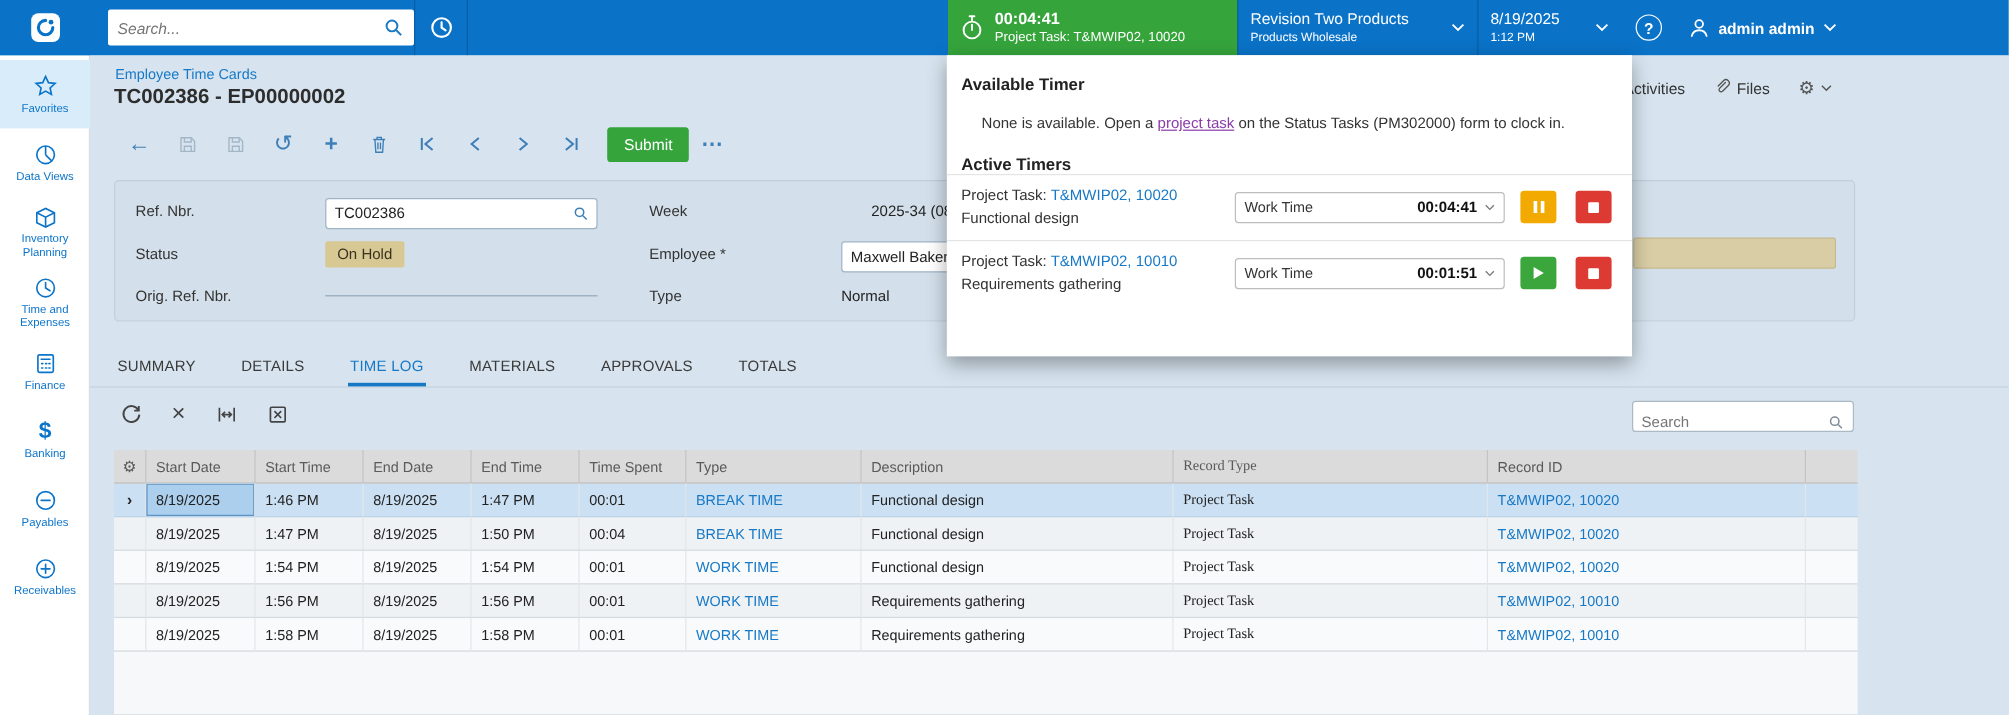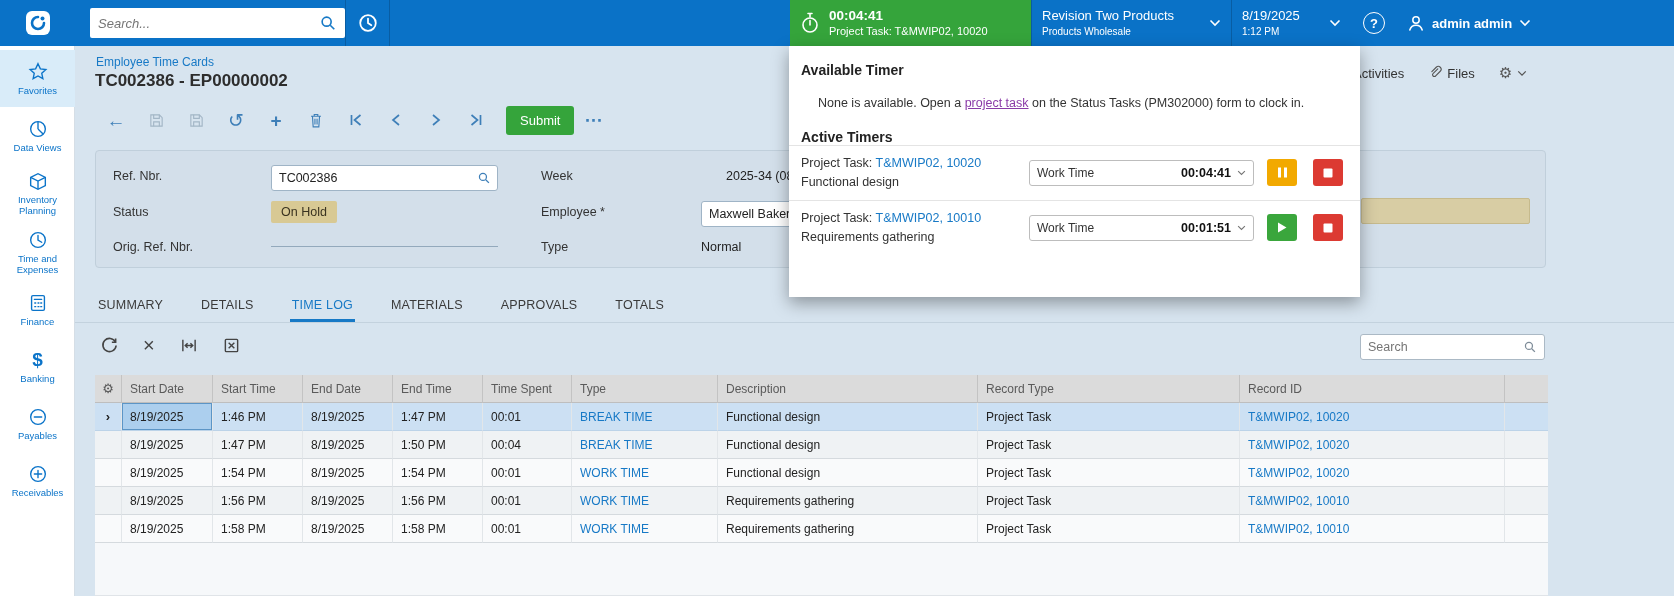--- a/index.html
+++ b/index.html
@@ -58,36 +58,36 @@
   .readonly-frag { position:absolute; left:1265px; top:47px; width:169px; height:26px; background:#D8CDA4; border:1px solid #C6BA8D; border-radius:2px; }
 
   
   .tabs { position:absolute; left:0; top:246px; width:1599px; border-bottom:1px solid #C3D2DE; display:flex; padding-left:21px; gap:34px; }
   .tab { font-size:12.5px; letter-spacing:.2px; color:#3A3A3A; padding:6px 2px 7px; cursor:pointer; border-bottom:3px solid transparent; }
   .tab.active { color:#1779C6; border-bottom-color:#1779C6; }
 
   
   .grid-toolbar { position:absolute; left:26px; top:282px; height:34px; display:flex; align-items:center; gap:25px; color:#444; }
   .gt-btn { cursor:pointer; display:flex; align-items:center; justify-content:center; color:#444; }
-  .grid-search { position:absolute; left:1285px; top:288px; width:185px; height:26px; background:#fff; border:1px solid #ABB9C5; border-radius:3px; display:flex; align-items:center; padding:0 7px; }
+  .grid-search { position:absolute; left:1285px; top:288px; width:185px; height:26px; background:#fff; border:1px solid #ABB9C5; border-radius:3px; display:flex; align-items:flex-end; padding:0 7px; }
   .grid-search input { flex:1; border:none; outline:none; font-family:inherit; font-size:12.5px; color:#666; background:transparent; min-width:0; }
 
   
   .grid { position:absolute; left:20px; top:329px; width:1453px; }
   .g-header { display:flex; height:28px; background:#DBDBDB; }
   .g-hcell { font-size:12px; color:#5A5A5A; display:flex; align-items:center; padding-left:8px; border-right:1px solid #C3C3C3; border-bottom:1px solid #BEBEBE; cursor:pointer; }
   .g-row { display:flex; height:28px; cursor:pointer; }
   .g-row.alt-a { background:#EFF2F4; } .g-row.alt-b { background:#F9FAFB; }
   .g-row.selected { background:#CCE0F3; }
   .g-cell { font-size:12px; color:#222; display:flex; align-items:center; padding-left:8px; border-right:1px solid #E2E6E9; border-bottom:1px solid #D5DADE; overflow:hidden; white-space:nowrap; }
   .g-row.selected .g-cell { border-bottom-color:#BCD3E8; }
   .g-cell.active-cell { background:#ACCFEE; box-shadow:inset 0 0 0 1px #5C95C6; }
   .c-ind { width:27px; justify-content:center; padding-left:0; }
   .c-d1 { width:91px; } .c-t1 { width:90px; } .c-d2 { width:90px; } .c-t2 { width:90px; }
-  .c-sp { width:89px; } .c-ty { width:146px; } .c-de { width:260px; } .c-rt { width:262px; } .c-ri { width:265px; } .c-fil { width:43px; border-right:none; }
+  .c-sp { width:89px; } .c-ty { width:146px; } .c-de { width:260px; } .c-rt { width:262px;font-family:Liberation Serif, serif; } .c-ri { width:265px; } .c-fil { width:43px; border-right:none; }
   .cell-link { color:#1779C6; }
   .row-arrow { font-size:13px; font-weight:bold; color:#222; }
   .g-empty { height:53px; background:#F6F8FA; border-bottom:1px solid #E0E4E8; }
 
   
   .timer-panel { position:absolute; left:789px; top:46px; width:571px; height:251px; background:#fff; box-shadow:0 6px 16px rgba(0,0,0,.35); z-index:40; }
   .tp-h { font-size:14px; font-weight:bold; color:#222; margin:16px 12px 0; }
   .tp-note { font-size:12.5px; color:#333; margin:17px 14px 0 29px; line-height:1.4; }
   .tp-note a { color:#8A3BA8; text-decoration:underline; cursor:pointer; }
   .trow { height:55px; border-top:1px solid #E4E4E4; display:flex; align-items:center; padding:0 12px; margin-top:0; }

